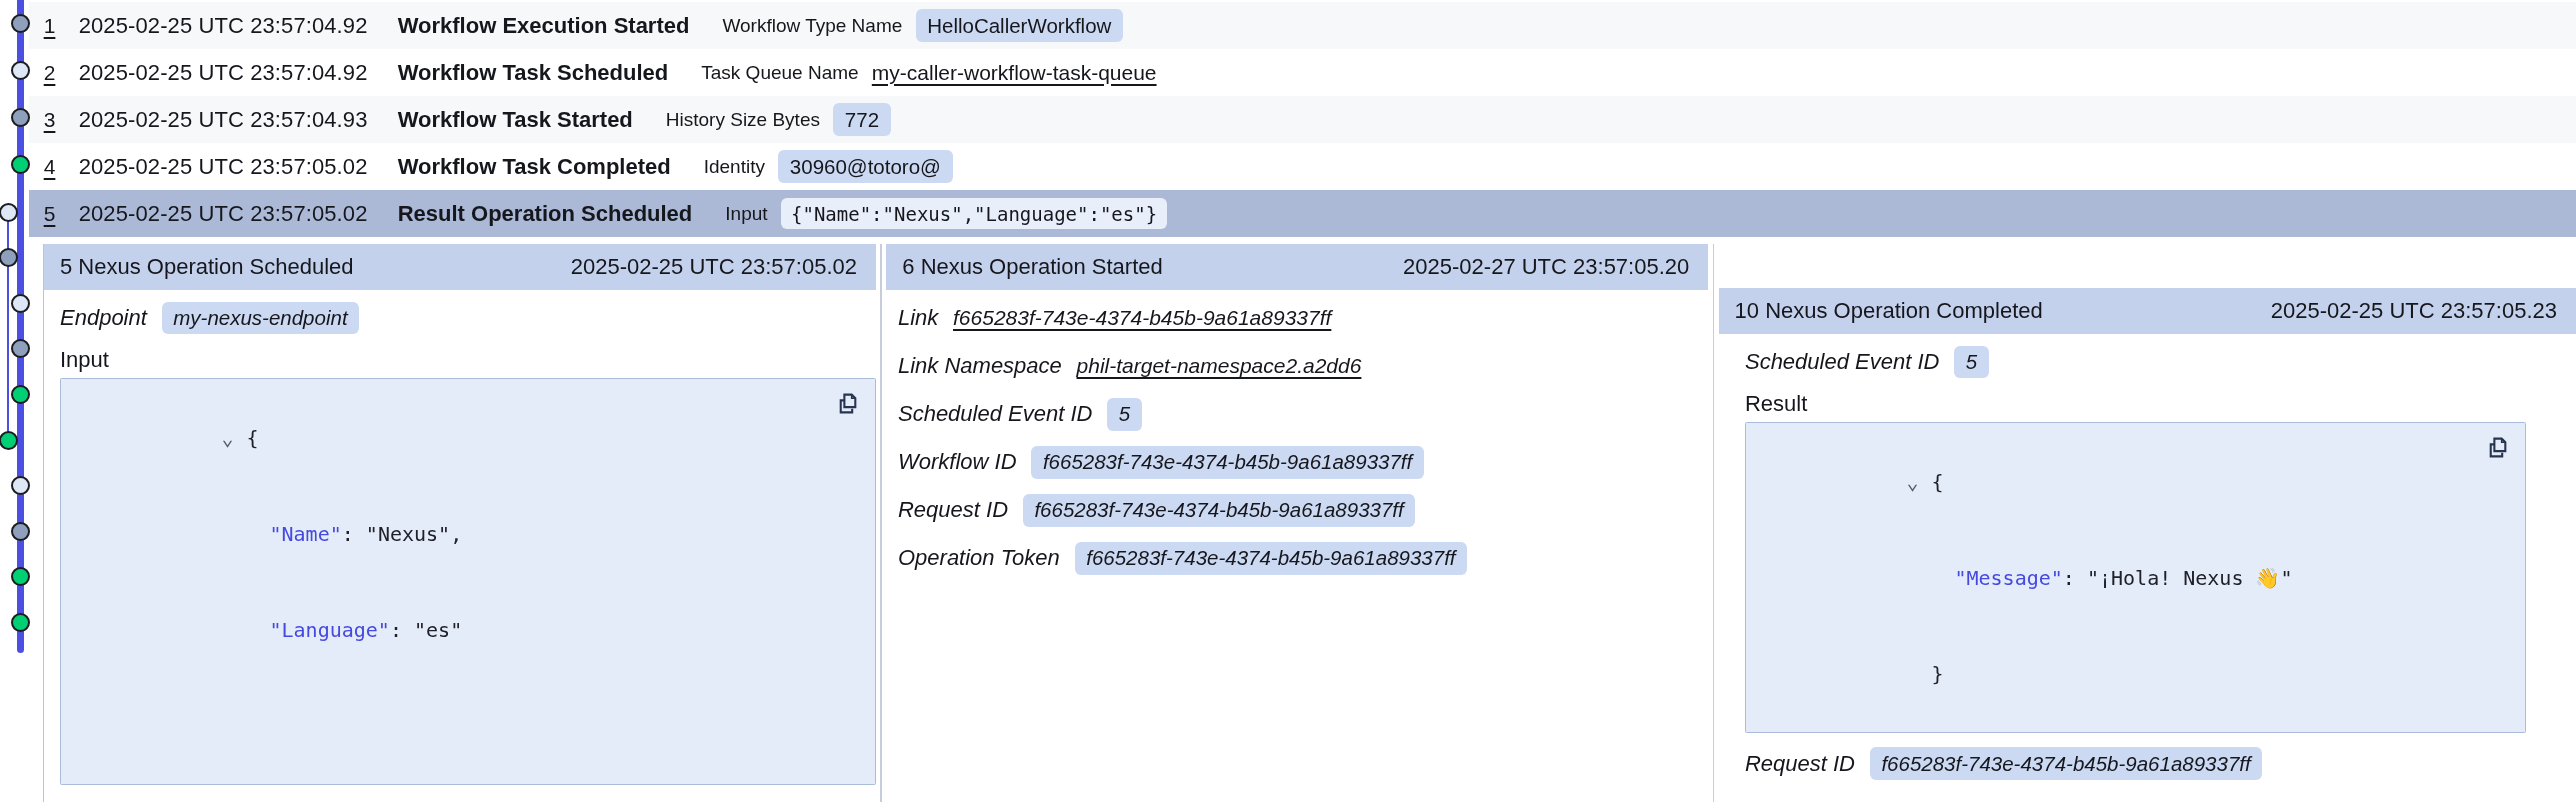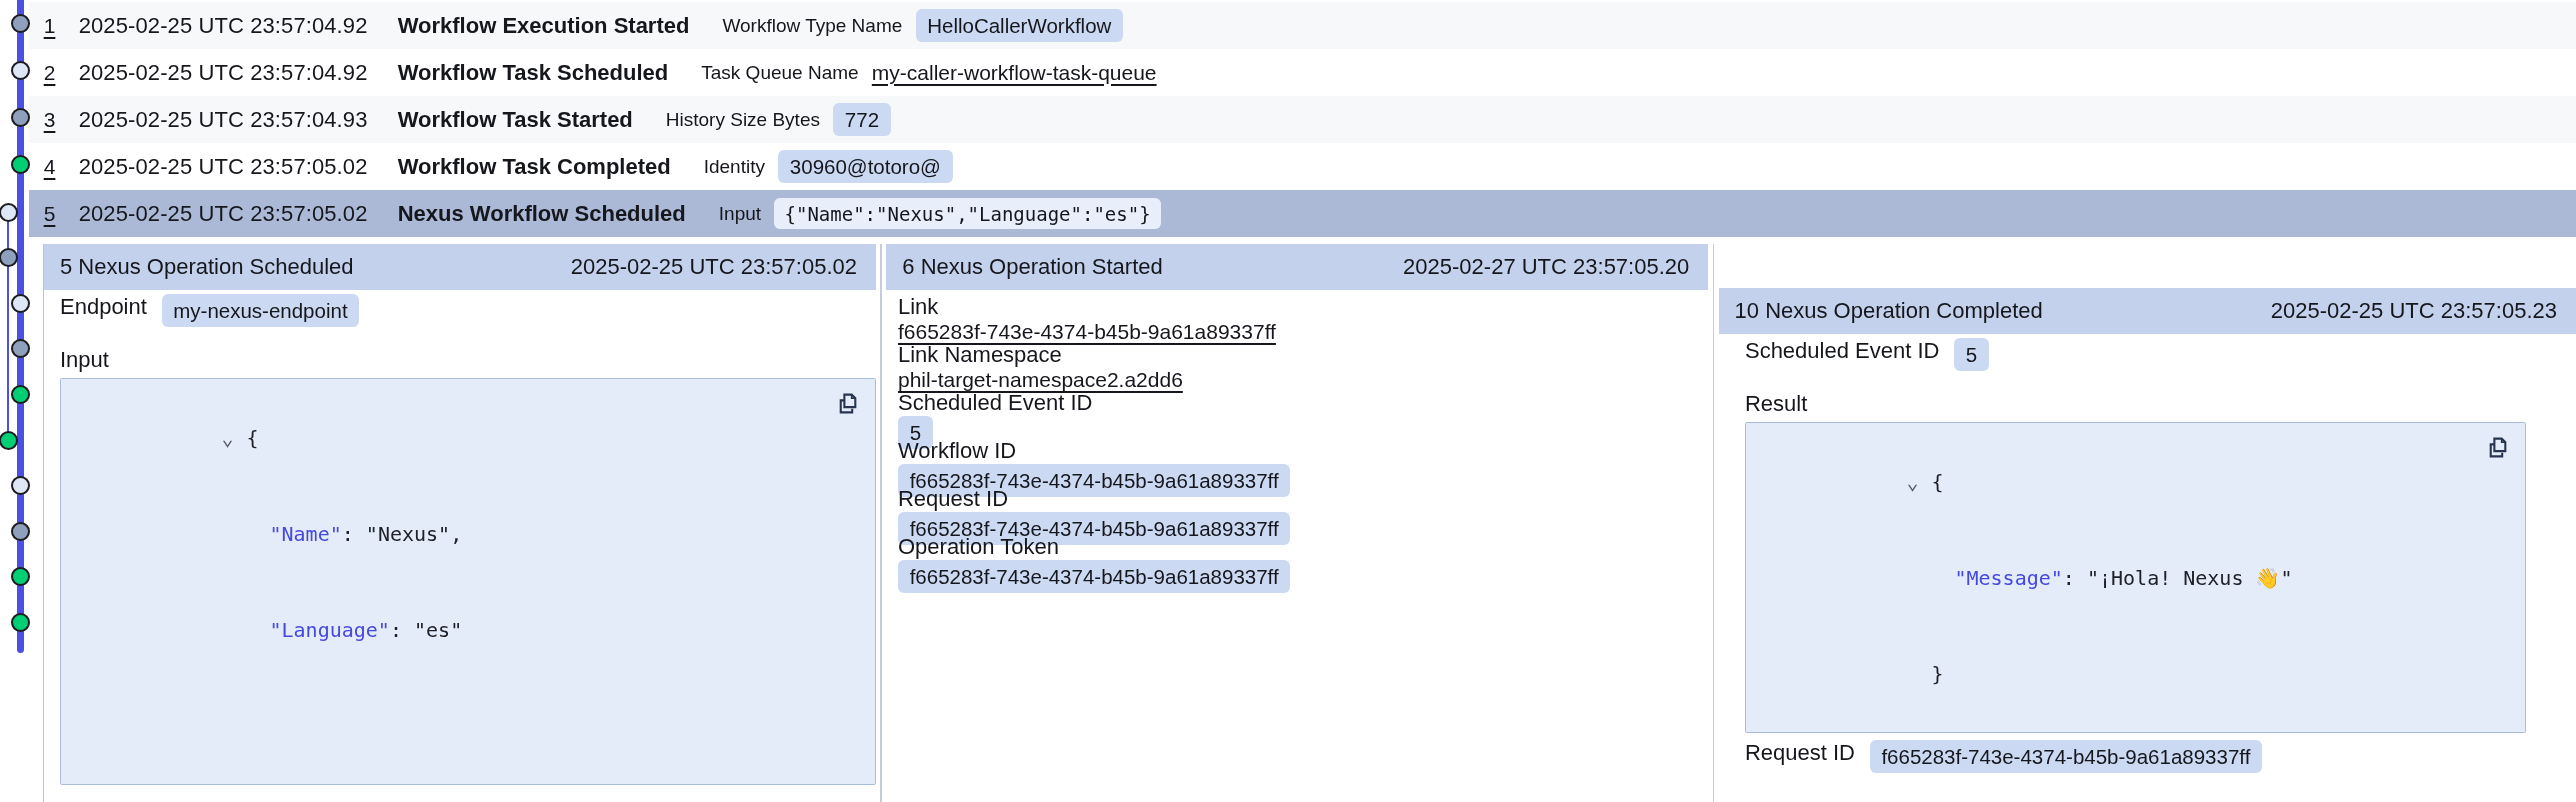--- a/index.html
+++ b/index.html
@@ -72,22 +72,22 @@
   .v-divider{width:1.5px;flex:none;background:var(--divider);margin:0 4.4px;}
   .panel-head{
     height:46px;background:var(--panel-header-bg);
     display:flex;align-items:center;justify-content:space-between;
     padding:0 19px 0 16px;font-size:22px;
   }
   .panel-head .ts{white-space:nowrap;}
   .panel-body{padding:4.4px 0 0 16px;}
   .panel-2 .panel-body{padding-left:11.7px;}
   .panel-3 .panel-body{padding-left:26.4px;}
-  .field-row{height:47px;display:flex;align-items:flex-start;font-size:22px;}
-  .panel-2 .field-row{height:48px;flex-direction:column;}
+  .field-row{height:47px;display:flex;align-items:center;font-size:22px;font-style:italic;}
+  .panel-2 .field-row{height:48px;}
   .field-label{margin-right:14.7px;white-space:nowrap;}
   .label-row{height:37px;display:flex;align-items:center;font-size:22px;}
 
   
   .code-block{
     position:relative;background:var(--code-bg);border:1.5px solid var(--code-border);
     border-radius:1.5px;padding:10.3px 16px;
     font-family:"DejaVu Sans Mono","Liberation Mono",monospace;
     font-size:20px;line-height:32px;color:#202128;
   }
@@ -156,21 +156,21 @@
       <a class="ev-num plain-link" href="#">4</a>
       <span class="ev-time">2025-02-25 UTC 23:57:05.02</span>
       <span class="ev-name">Workflow Task Completed</span>
       <span class="ev-label">Identity</span>
       <span class="badge">30960@totoro@</span>
     </div>
 
     <div class="event-row selected">
       <a class="ev-num plain-link" href="#">5</a>
       <span class="ev-time">2025-02-25 UTC 23:57:05.02</span>
-      <span class="ev-name">Nexus Workflow Scheduled</span>
+      <span class="ev-name">Result Operation Scheduled</span>
       <span class="ev-label">Input</span>
       <span class="badge mono">{"Name":"Nexus","Language":"es"}</span>
     </div>
 
   </div>
 
   <div class="panels">
 
     <section class="panel panel-1">
       <header class="panel-head">

